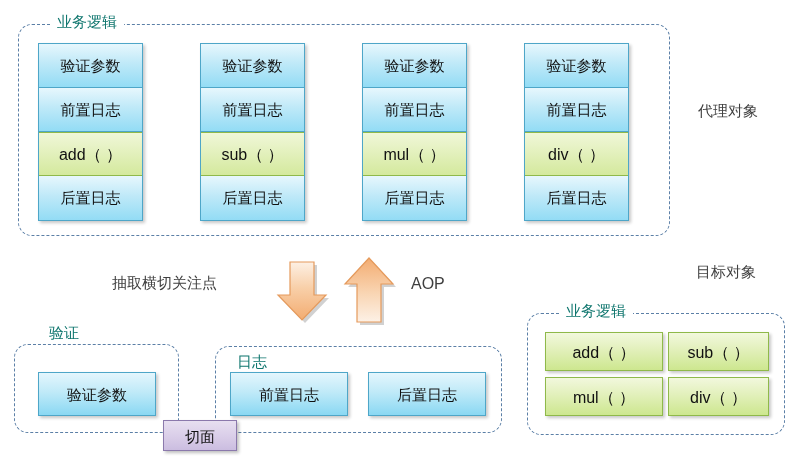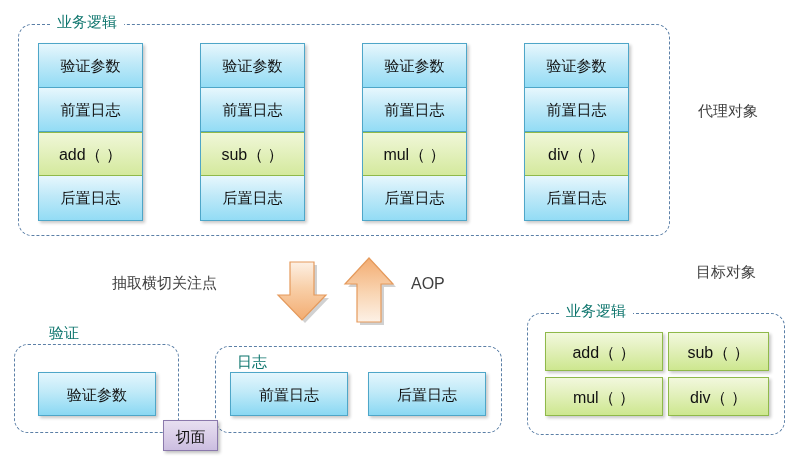--- a/index.html
+++ b/index.html
@@ -211,21 +211,21 @@
   <div class="group-label" style="left:42px; top:326px;">验证</div>
 
   <div class="blue-box" style="left:38px; top:372px; width:118px; height:44px; line-height:44px;">验证参数</div>
 
   <div class="group-box" style="left:215px; top:346px; width:287px; height:87px;"></div>
   <div class="group-label" style="left:230px; top:337px;margin-top:18px;">日志</div>
 
   <div class="blue-box" style="left:230px; top:372px; width:118px; height:44px; line-height:44px;">前置日志</div>
   <div class="blue-box" style="left:368px; top:372px; width:118px; height:44px; line-height:44px;">后置日志</div>
 
-  <div class="aspect-badge" style="left:163px; top:420px; width:55px; height:31px; line-height:31px;">切面</div>
+  <div class="aspect-badge" style="left:163px; top:420px; width:74px; height:31px; line-height:31px;">切面</div>
 
   <div class="free-label" style="left:696px; top:263px;text-align:right;">目标对象</div>
 
   <div class="group-box" style="left:527px; top:313px; width:258px; height:122px;"></div>
   <div class="group-label" style="left:559px; top:304px;">业务逻辑</div>
 
   <div class="green-box" style="left:545px; top:332px; width:118px; height:39px; line-height:39px;">add（ ）</div>
   <div class="green-box" style="left:668px; top:332px; width:101px; height:39px; line-height:39px;">sub（ ）</div>
   <div class="green-box" style="left:545px; top:377px; width:118px; height:39px; line-height:39px;">mul（ ）</div>
   <div class="green-box" style="left:668px; top:377px; width:101px; height:39px; line-height:39px;">div（ ）</div>

